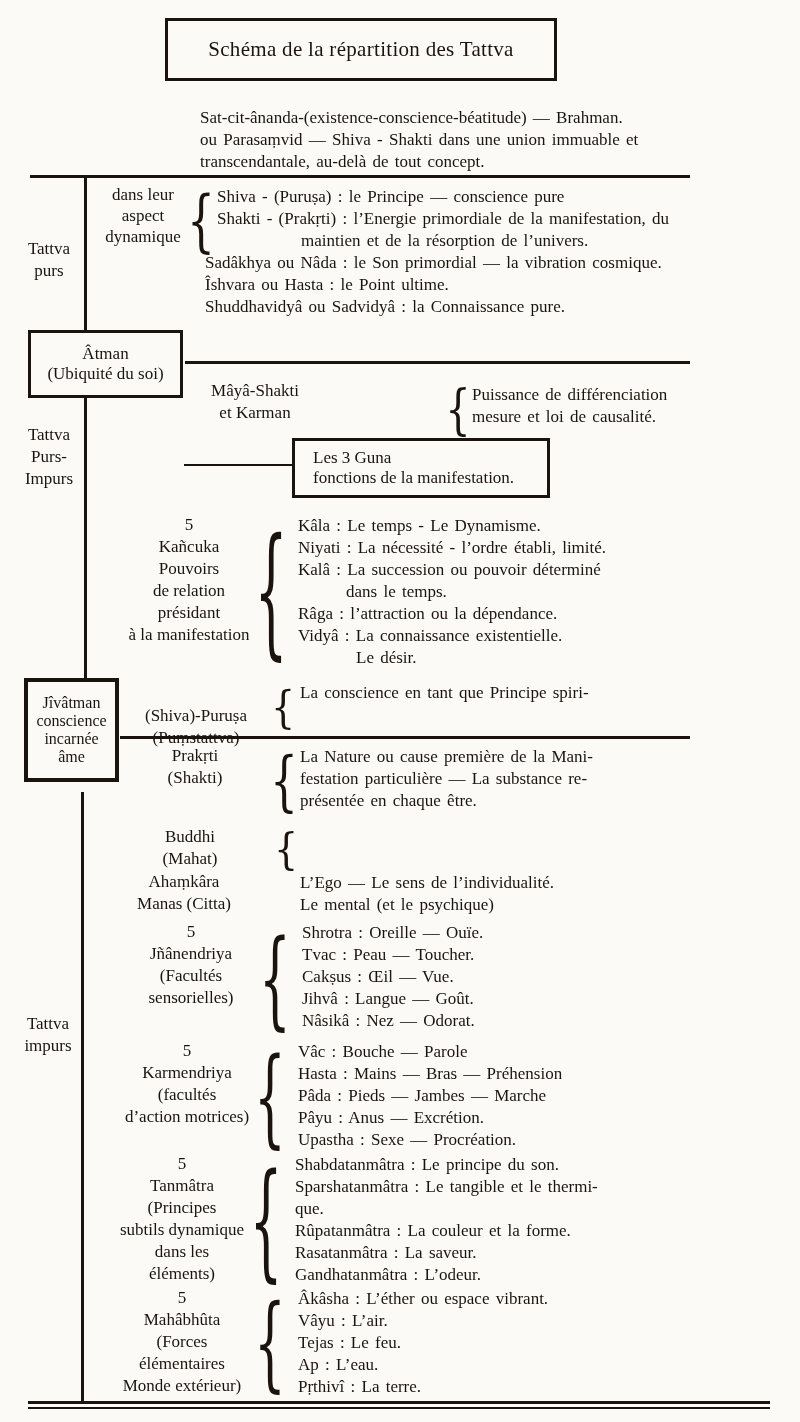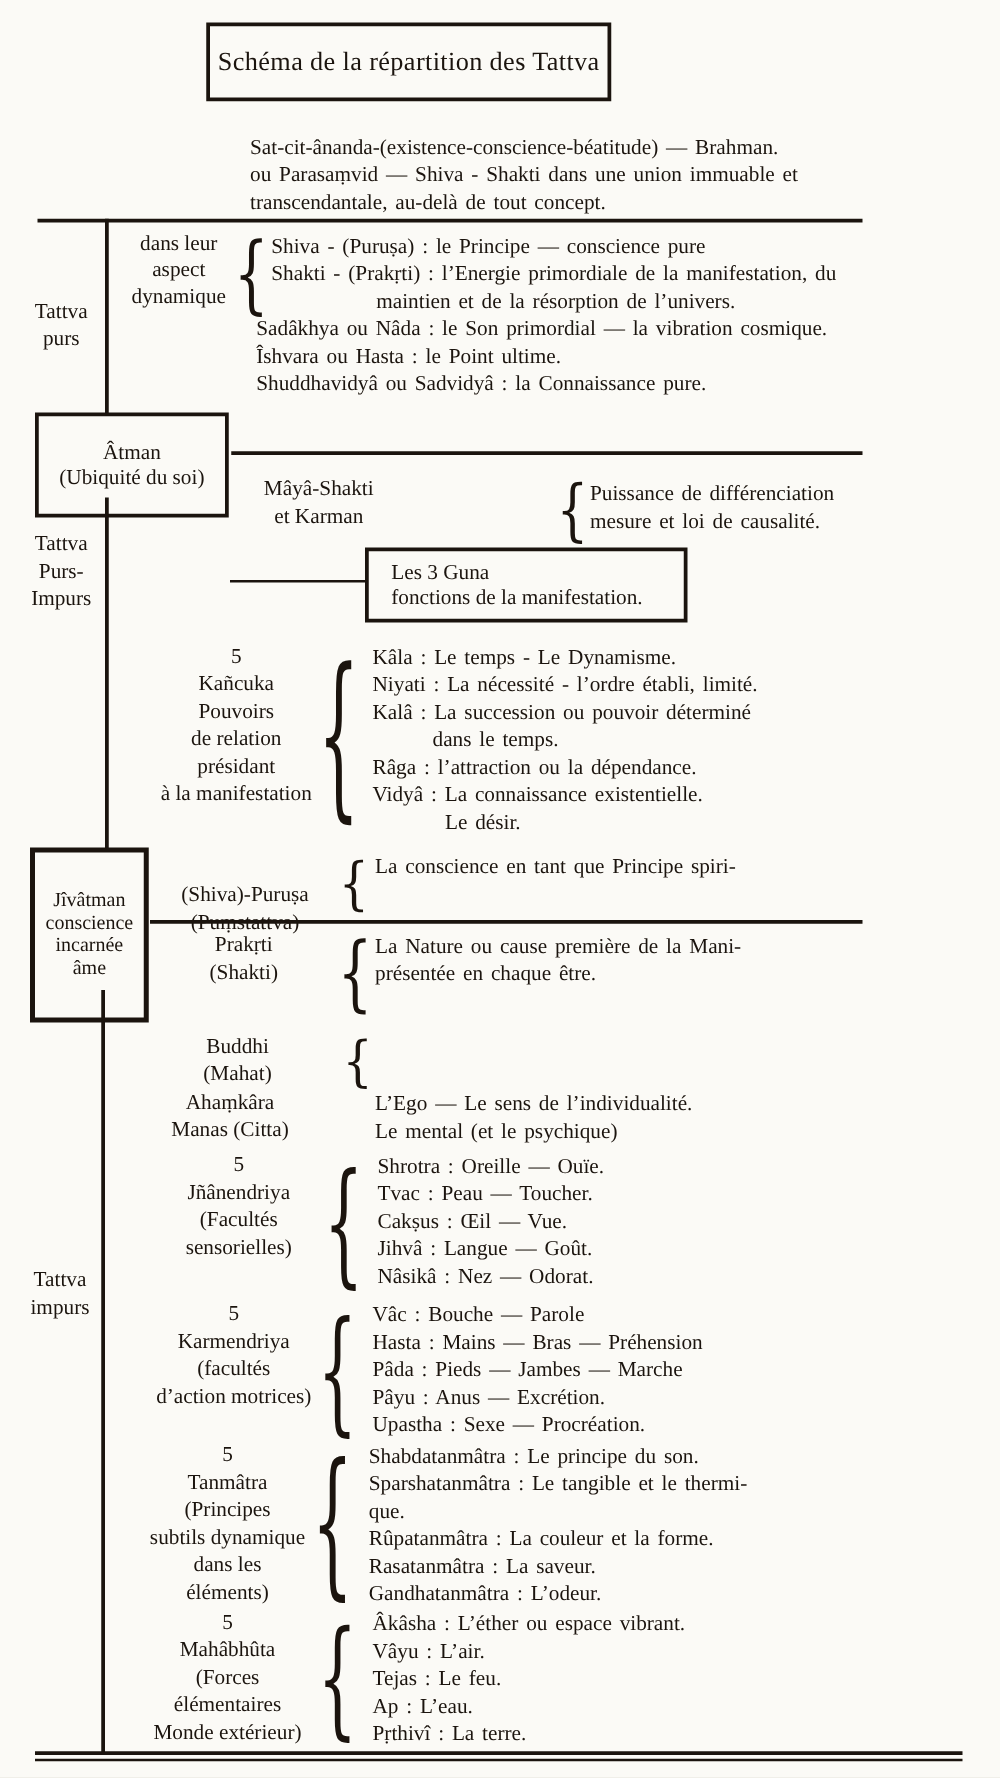--- a/index.html
+++ b/index.html
@@ -21,21 +21,21 @@
   .brace{ position:absolute; display:flex; align-items:center; justify-content:center;
           font-family:"DejaVu Serif",serif; color:var(--ink); }
   .brace i{ font-style:normal; display:block; line-height:1; }
   .title{ font-size:21px; letter-spacing:.3px; text-align:center; }
 </style>
 </head>
 <body>
 
 <div id="page">
 
-  <div class="box" style="left:165px; top:18px; width:324px; height:63px;">
+  <div class="box" style="left:165px; top:18px; width:392px; height:63px;">
     <div class="title">Schéma de la répartition des Tattva</div>
   </div>
 
   <div class="stack ws" style="left:200px; top:107px;">
     <div class="line">Sat-cit-ânanda-(existence-conscience-béatitude) — Brahman.</div>
     <div class="line">ou Parasaṃvid — Shiva - Shakti dans une union immuable et</div>
     <div class="line">transcendantale, au-delà de tout concept.</div>
   </div>
 
   <div class="hr" style="left:30px; top:175px; width:660px;"></div>
@@ -60,21 +60,21 @@
     <div class="line">Shiva - (Puruṣa) : le Principe — conscience pure</div>
     <div class="line">Shakti - (Prakṛti) : l’Energie primordiale de la manifestation, du</div>
     <div class="line" style="padding-left:84px;">maintien et de la résorption de l’univers.</div>
   </div>
   <div class="stack ws" style="left:205px; top:252px;">
     <div class="line">Sadâkhya ou Nâda : le Son primordial — la vibration cosmique.</div>
     <div class="line">Îshvara ou Hasta : le Point ultime.</div>
     <div class="line">Shuddhavidyâ ou Sadvidyâ : la Connaissance pure.</div>
   </div>
 
-  <div class="box center" style="left:28px; top:330px; width:155px; height:84px;">
+  <div class="box center" style="left:28px; top:330px; width:155px; height:68px;">
     <div class="line">Âtman</div>
     <div class="line">(Ubiquité du soi)</div>
   </div>
   <div class="hr" style="left:185px; top:361px; width:505px;"></div>
 
   <div class="stack center" style="left:196px; top:380px; width:118px;">
     <div class="line">Mâyâ-Shakti</div>
     <div class="line">et Karman</div>
   </div>
   <div class="brace" style="left:446px; top:381px; width:24px; height:56px;">
@@ -112,21 +112,21 @@
   <div class="stack ws" style="left:298px; top:515px;">
     <div class="line">Kâla : Le temps - Le Dynamisme.</div>
     <div class="line">Niyati : La nécessité - l’ordre établi, limité.</div>
     <div class="line">Kalâ : La succession ou pouvoir déterminé</div>
     <div class="line" style="padding-left:48px;">dans le temps.</div>
     <div class="line">Râga : l’attraction ou la dépendance.</div>
     <div class="line">Vidyâ : La connaissance existentielle.</div>
     <div class="line" style="padding-left:58px;">Le désir.</div>
   </div>
 
-  <div class="box center" style="left:24px; top:678px; width:95px; height:140px; border-width:4px; font-size:16px;">
+  <div class="box center" style="left:24px; top:678px; width:95px; height:104px; border-width:4px; font-size:16px;">
     <div class="line">Jîvâtman</div>
     <div class="line">conscience</div>
     <div class="line">incarnée</div>
     <div class="line">âme</div>
   </div>
 
   <div class="stack center" style="left:122px; top:681px; width:148px;margin-top:24px;">
     <div class="line">(Shiva)-Puruṣa</div>
     <div class="line">(Puṃstattva)</div>
   </div>
@@ -140,20 +140,21 @@
 
   <div class="stack center" style="left:130px; top:745px; width:130px;">
     <div class="line">Prakṛti</div>
     <div class="line">(Shakti)</div>
   </div>
   <div class="brace" style="left:272px; top:746px; width:24px; height:68px;">
     <i style="font-size:44px; transform:scaleY(1.5);">{</i>
   </div>
   <div class="stack ws" style="left:300px; top:746px;">
     <div class="line">La Nature ou cause première de la Mani-</div>
+    <div class="line">festation particulière — La substance re-</div>
     <div class="line">présentée en chaque être.</div>
   </div>
 
   <div class="stack center" style="left:130px; top:826px; width:120px;">
     <div class="line">Buddhi</div>
     <div class="line">(Mahat)</div>
   </div>
   <div class="brace" style="left:275px; top:826px; width:22px; height:46px;">
     <i style="font-size:38px; transform:scaleY(1.15);">{</i>
   </div>

